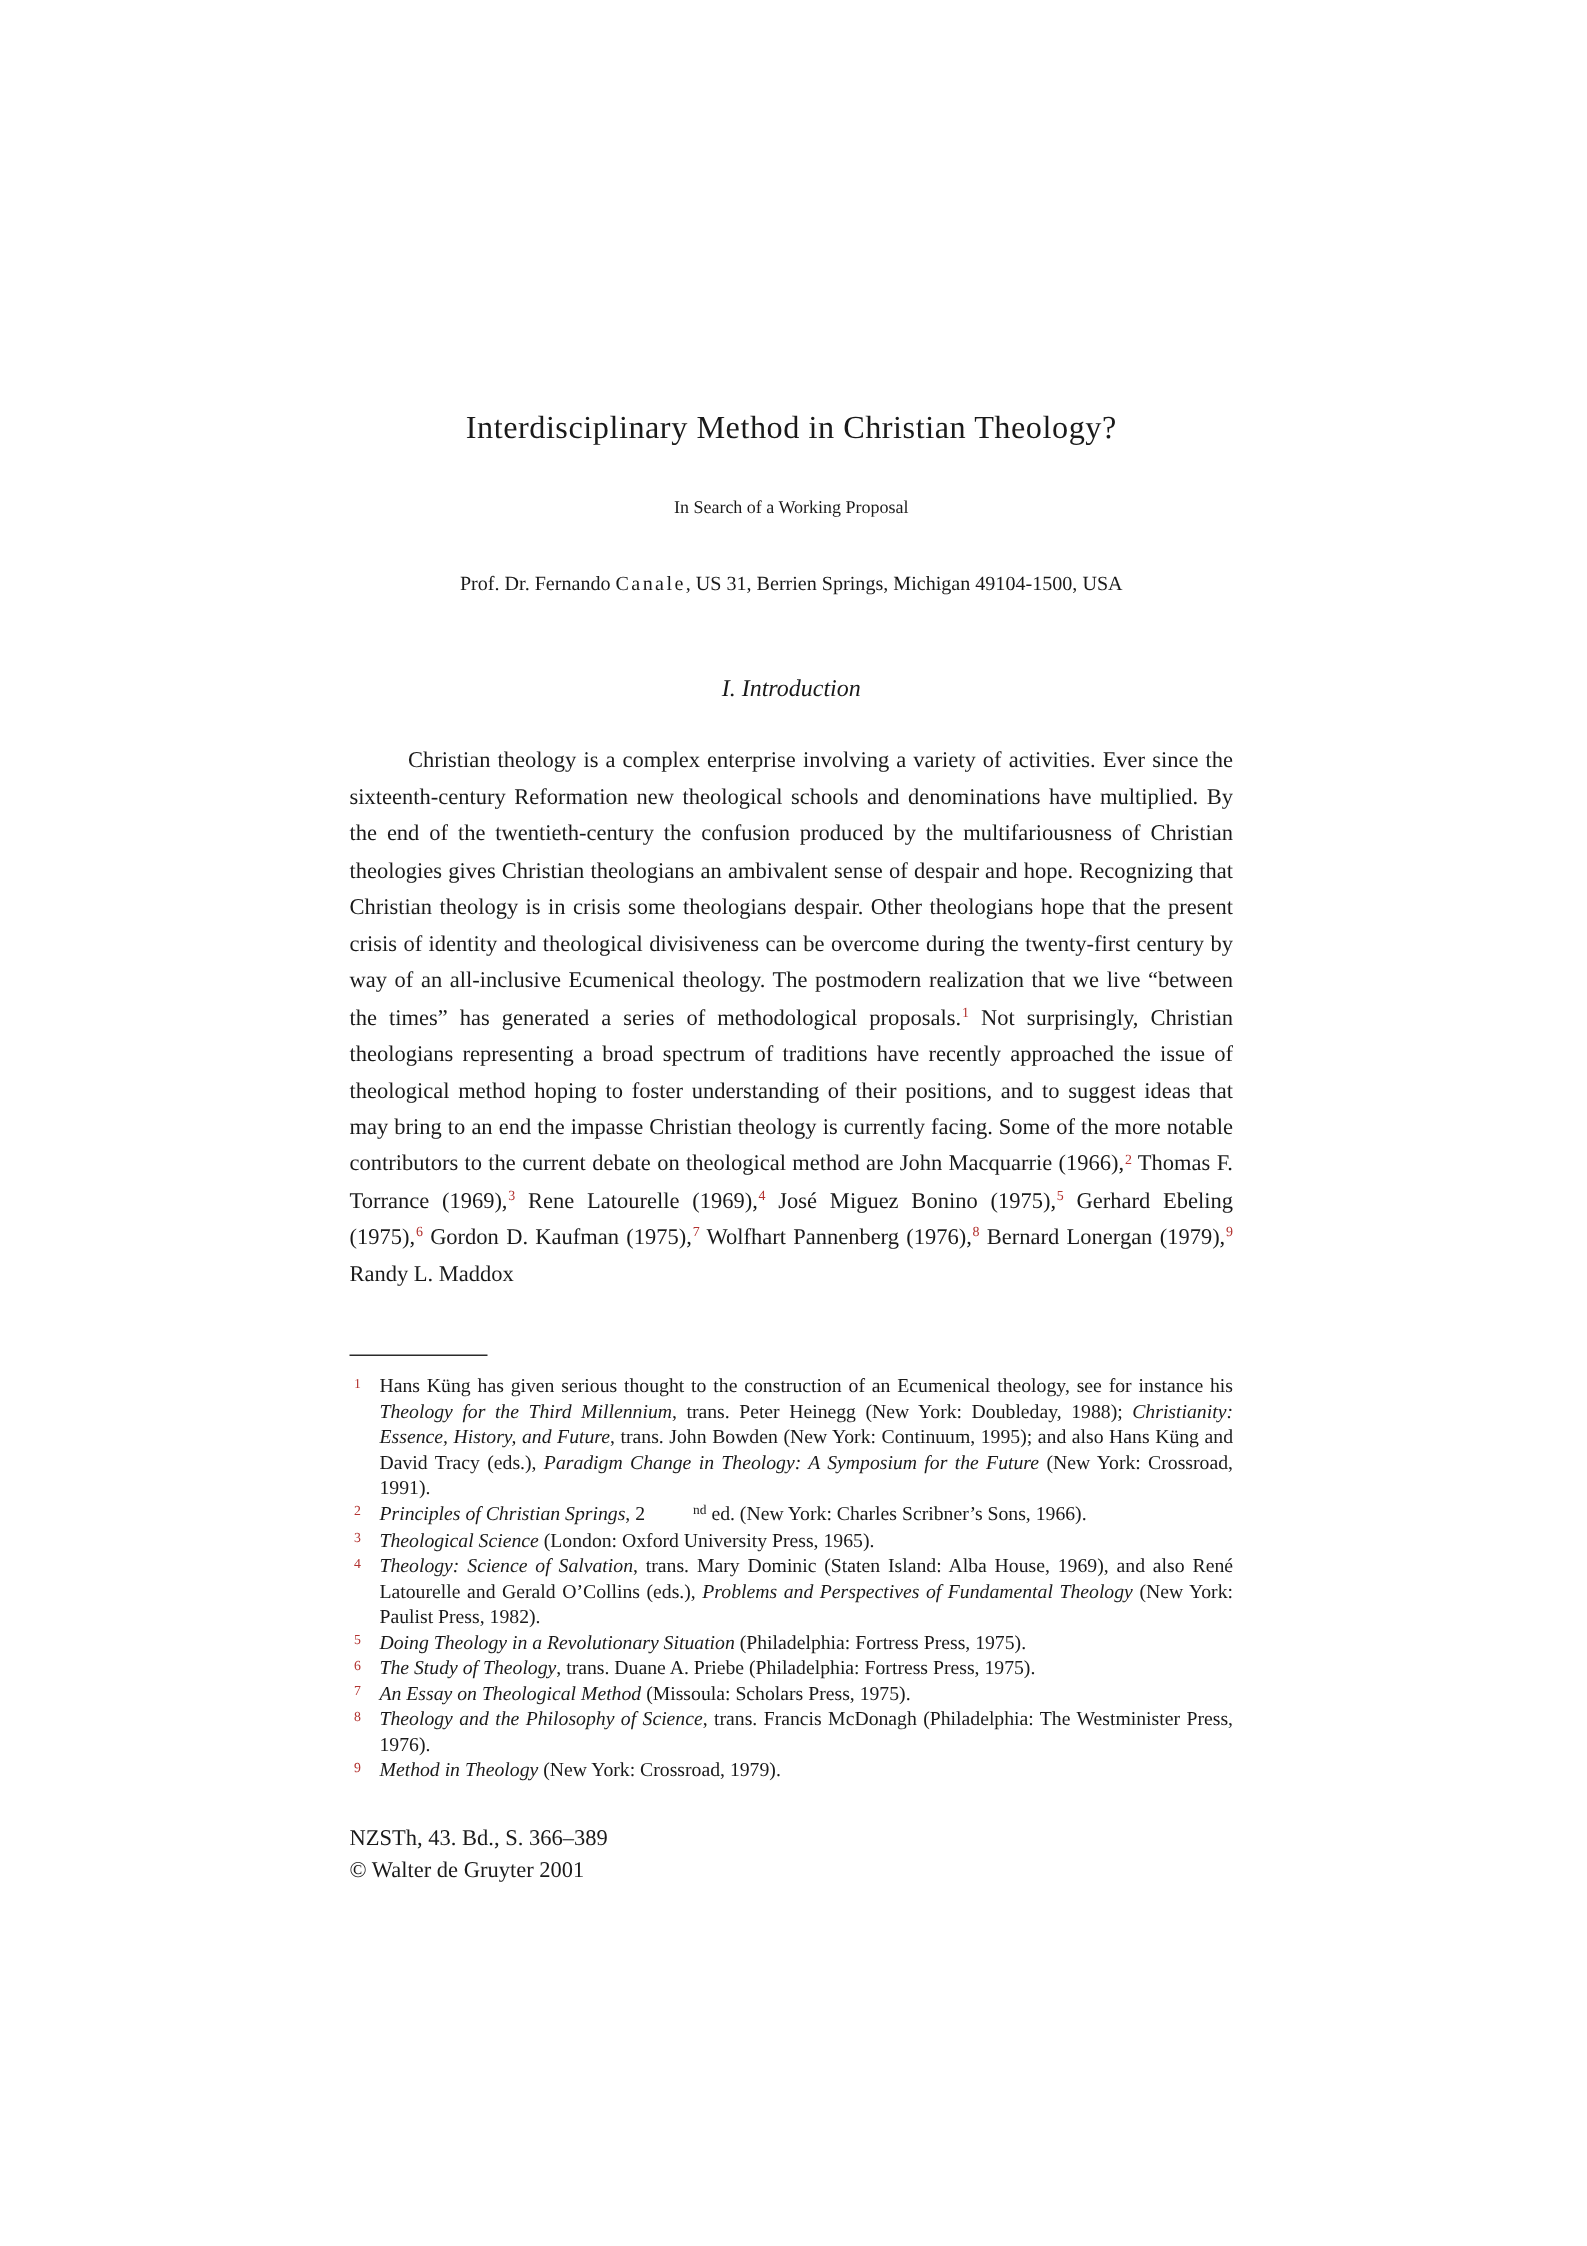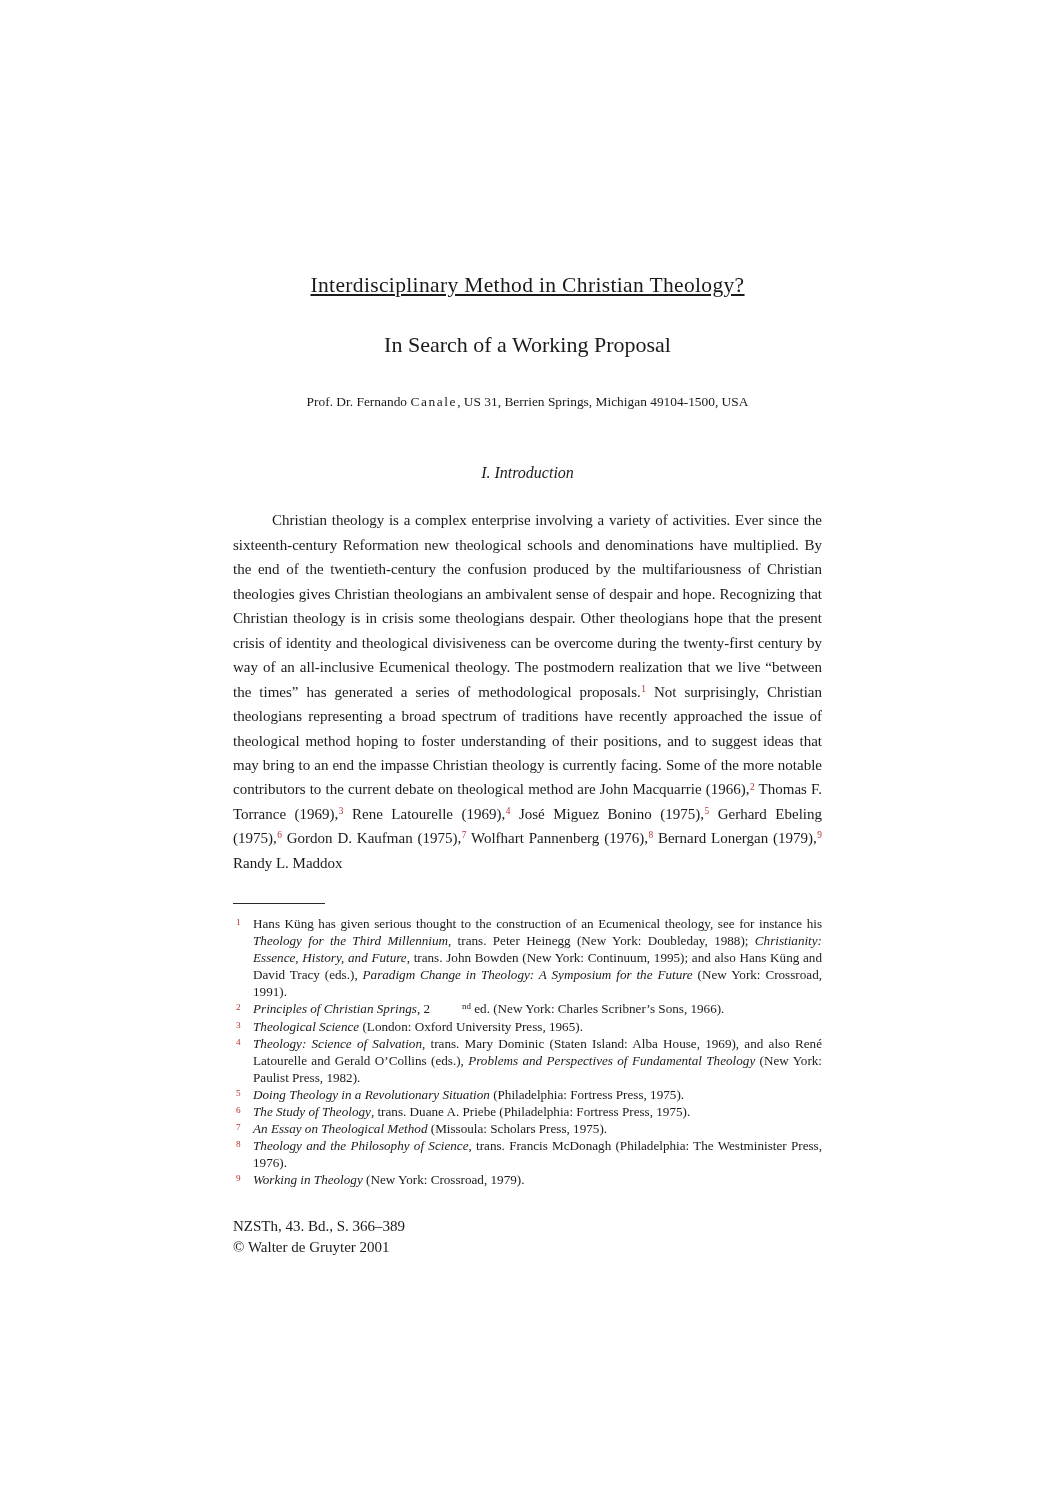--- a/index.html
+++ b/index.html
@@ -26,25 +26,24 @@
   
   .title-block { padding-top: 272px; }
 
   .doc-title {
     font-size: 21.5px;
     text-align: center;
     letter-spacing: 0.35px;
     font-weight: normal;
     margin: 0;
     line-height: 1.3;
-    text-decoration: underline;
   }
 
   .doc-subtitle {
-    font-size: 22px;
+    font-size: 12px;
     text-align: center;
     margin: 0;
     padding-top: 31px;
     font-weight: normal;
     line-height: 1.3;
   }
 
   .byline {
     font-size: 13.4px;
     text-align: center;
@@ -164,20 +163,20 @@
   <div class="fn-rule"></div>
   <div id="footnote-list">
       <p class="fn"><span class="fn-num">1</span><span>Hans Küng has given serious thought to the construction of an Ecumenical theology, see for instance his </span><i>Theology for the Third Millennium</i><span>, trans. Peter Heinegg (New York: Doubleday, 1988); </span><i>Christianity: Essence, History, and Future</i><span>, trans. John Bowden (New York: Continuum, 1995); and also Hans Küng and David Tracy (eds.), </span><i>Paradigm Change in Theology: A Symposium for the Future</i><span> (New York: Crossroad, 1991).</span></p>
       <p class="fn"><span class="fn-num">2</span><i>Principles of Christian Springs</i><span>, 2</span><sup class="ord">nd</sup><span> ed. (New York: Charles Scribner’s Sons, 1966).</span></p>
       <p class="fn"><span class="fn-num">3</span><i>Theological Science</i><span> (London: Oxford University Press, 1965).</span></p>
       <p class="fn"><span class="fn-num">4</span><i>Theology: Science of Salvation</i><span>, trans. Mary Dominic (Staten Island: Alba House, 1969), and also René Latourelle and Gerald O’Collins (eds.), </span><i>Problems and Perspectives of Fundamental Theology</i><span> (New York: Paulist Press, 1982).</span></p>
       <p class="fn"><span class="fn-num">5</span><i>Doing Theology in a Revolutionary Situation</i><span> (Philadelphia: Fortress Press, 1975).</span></p>
       <p class="fn"><span class="fn-num">6</span><span> </span><i>The Study of Theology</i><span>, trans. Duane A. Priebe (Philadelphia: Fortress Press, 1975).</span></p>
       <p class="fn"><span class="fn-num">7</span><i>An Essay on Theological Method</i><span> (Missoula: Scholars Press, 1975).</span></p>
       <p class="fn"><span class="fn-num">8</span><i>Theology and the Philosophy of Science</i><span>, trans. Francis McDonagh (Philadelphia: The Westminister Press, 1976).</span></p>
-      <p class="fn"><span class="fn-num">9</span><i>Working in Theology</i><span> (New York: Crossroad, 1979).</span></p>
+      <p class="fn"><span class="fn-num">9</span><i>Method in Theology</i><span> (New York: Crossroad, 1979).</span></p>
     </div>
 </div>
 
 <div class="colophon">
   <div>NZSTh, 43. Bd., S. 366–389</div>
   <div>© Walter de Gruyter 2001</div>
 </div>
 
 </body></html>

